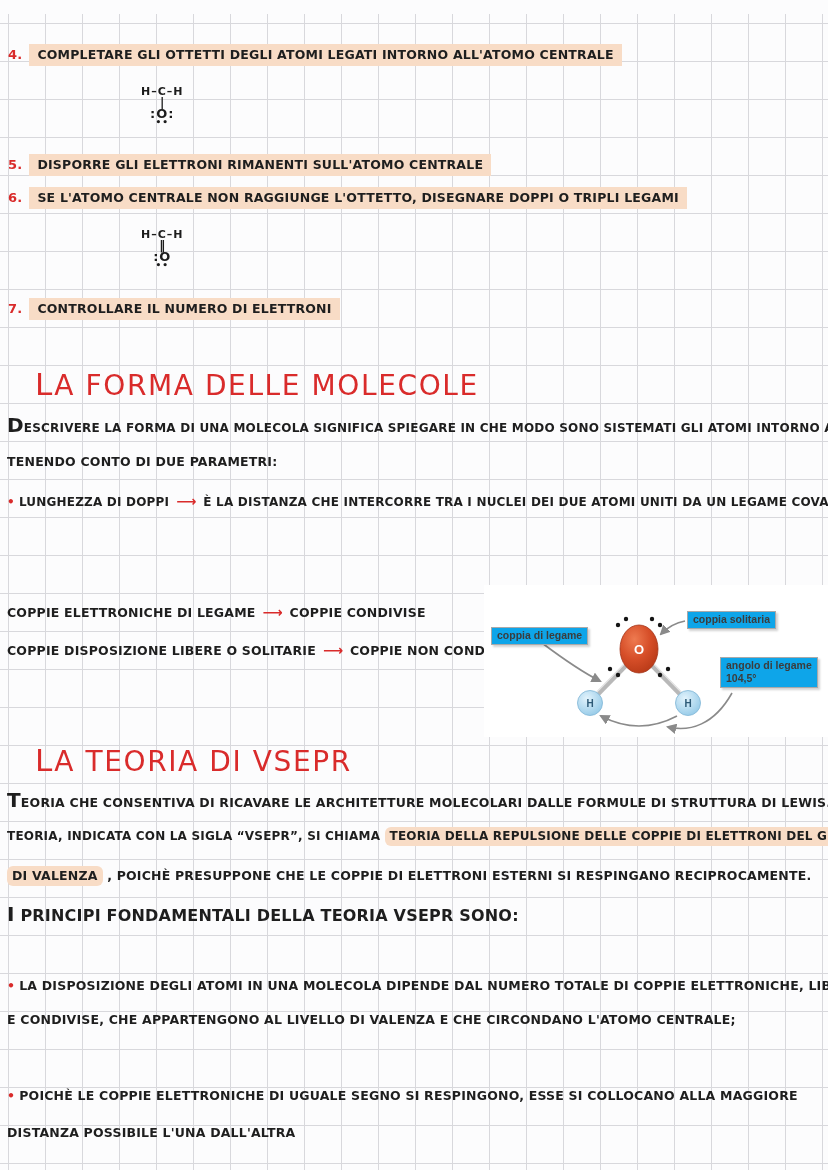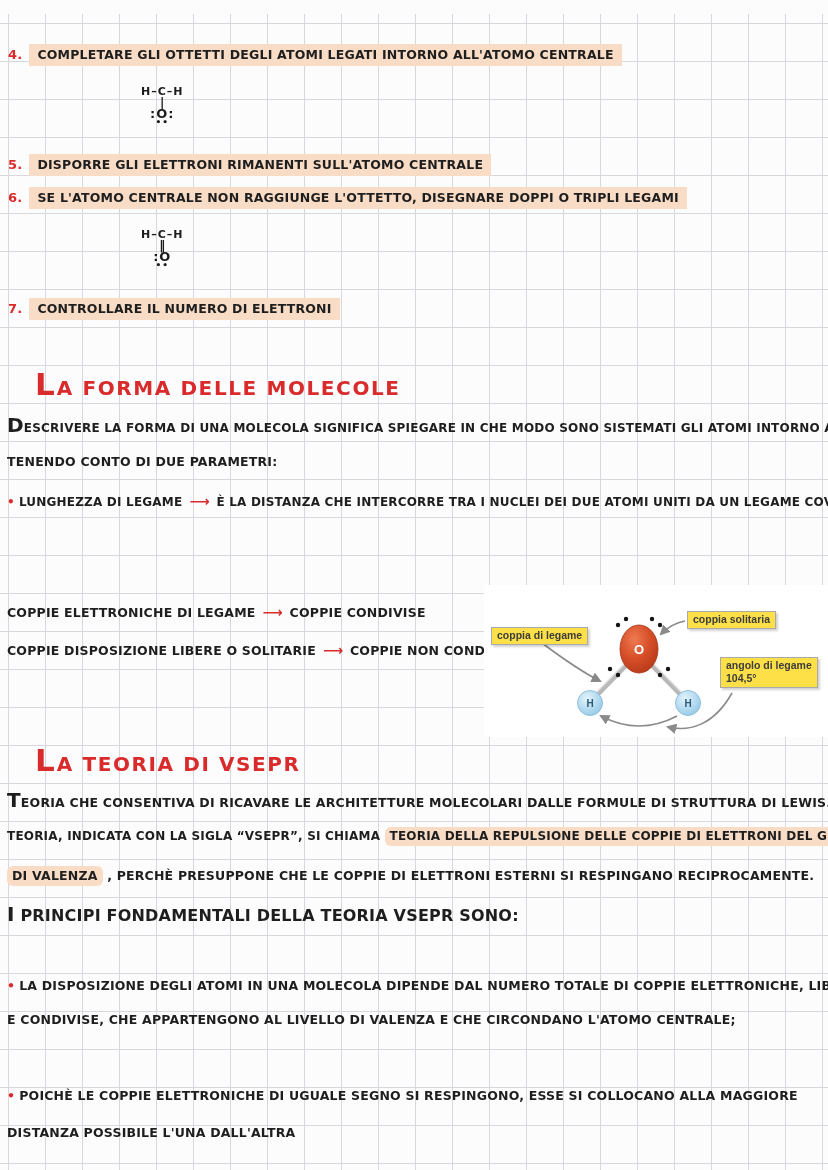--- a/index.html
+++ b/index.html
@@ -19,35 +19,35 @@
     font-weight:700;font-size:12.5px;color:#1e1e1e;letter-spacing:0.2px;
   }
   .num{color:var(--accent-red);margin-right:7px;font-size:13px;}
   .pill{background:var(--hl);border-radius:0;padding:3px 8px 4px;}
   .hl{background:var(--hl);border-radius:6px;padding:2px 5px 3px;}
   .red{color:var(--accent-red);}
   .arrow{font-size:14px;margin:0 7px;letter-spacing:0;}
   .bul{margin-right:4px;}
   .rubric{
     position:absolute;white-space:nowrap;color:var(--accent-red);
-    font-size:20px;font-weight:700;letter-spacing:1.6px;
+    font-size:28px;font-weight:400;letter-spacing:1.6px;
   }
   .rubric::first-letter{font-size:31px;letter-spacing:2px;}
   .cap::first-letter{font-size:20px;}
   .formula{
     position:absolute;display:flex;flex-direction:column;align-items:center;
     font-weight:700;color:#1c1c1c;
   }
   .f-top{font-size:11px;letter-spacing:1px;line-height:15px;}
   .f-bond{font-size:12px;line-height:9px;}
   .f-o{font-size:13px;line-height:12px;letter-spacing:1px;}
   .f-dots{font-size:9px;line-height:5px;letter-spacing:1px;}
   .figure{position:absolute;background:#ffffff;}
   .fig-label{
-    position:absolute;background:#fde047;border:1px solid #a9a9a9;
+    position:absolute;background:#0ea5e9;border:1px solid #a9a9a9;
     box-shadow:1.5px 2px 2px rgba(0,0,0,0.18);
     padding:1px 5px 2px;white-space:nowrap;
     font-family:"Liberation Sans", sans-serif;font-weight:700;
     font-size:10.5px;color:#3c3c3c;line-height:13px;
   }
 </style>
 </head>
 <body>
 
 <div class="page">
@@ -82,21 +82,21 @@
   <div class="hand" style="left:8px;top:301px">
     <span class="num">7.</span><span class="pill">CONTROLLARE IL NUMERO DI ELETTRONI</span>
   </div>
 
   <div class="rubric" style="left:35px;top:366px">LA FORMA DELLE MOLECOLE</div>
 
   <div class="hand cap" style="left:7px;top:413px;font-size:12px">DESCRIVERE LA FORMA DI UNA MOLECOLA SIGNIFICA SPIEGARE IN CHE MODO SONO SISTEMATI GLI ATOMI INTORNO A QUELLO CENTRALE</div>
   <div class="hand" style="left:7px;top:454px">TENENDO CONTO DI DUE PARAMETRI:</div>
 
   <div class="hand" style="left:7px;top:493px;font-size:12px">
-    <span class="red bul">•</span><span>LUNGHEZZA DI LEGAME</span><span class="red arrow">⟶</span><span>È LA DISTANZA CHE INTERCORRE TRA I NUCLEI DEI DUE ATOMI UNITI DA UN LEGAME COVALENTE</span>
+    <span class="red bul">•</span><span>LUNGHEZZA DI DOPPI</span><span class="red arrow">⟶</span><span>È LA DISTANZA CHE INTERCORRE TRA I NUCLEI DEI DUE ATOMI UNITI DA UN LEGAME COVALENTE</span>
   </div>
 
   <div class="hand" style="left:7px;top:604px">
     <span>COPPIE ELETTRONICHE DI LEGAME</span><span class="red arrow">⟶</span><span>COPPIE CONDIVISE</span>
   </div>
   <div class="hand" style="left:7px;top:642px">
     <span>COPPIE DISPOSIZIONE LIBERE O SOLITARIE</span><span class="red arrow">⟶</span><span>COPPIE NON CONDIVISE</span>
   </div>
 
   <div class="figure" style="left:484px;top:585px;width:344px;height:152px">
@@ -157,21 +157,21 @@
     </div>
   </div>
 
   <div class="rubric" style="left:35px;top:742px">LA TEORIA DI VSEPR</div>
 
   <div class="hand cap" style="left:7px;top:788px">TEORIA CHE CONSENTIVA DI RICAVARE LE ARCHITETTURE MOLECOLARI DALLE FORMULE DI STRUTTURA DI LEWIS. QUESTA</div>
   <div class="hand" style="left:7px;top:829px;font-size:12px">
     <span>TEORIA, INDICATA CON LA SIGLA “VSEPR”, SI CHIAMA </span><span class="hl">TEORIA DELLA REPULSIONE DELLE COPPIE DI ELETTRONI DEL GUSCIO</span>
   </div>
   <div class="hand" style="left:7px;top:868px">
-    <span class="hl">DI VALENZA</span><span> , PERCHÈ PRESUPPONE CHE LE COPPIE DI ELETTRONI ESTERNI SI RESPINGANO RECIPROCAMENTE.</span>
+    <span class="hl">DI VALENZA</span><span> , POICHÈ PRESUPPONE CHE LE COPPIE DI ELETTRONI ESTERNI SI RESPINGANO RECIPROCAMENTE.</span>
   </div>
   <div class="hand cap" style="left:7px;top:902px;font-size:16px">I PRINCIPI FONDAMENTALI DELLA TEORIA VSEPR SONO:</div>
 
   <div class="hand" style="left:7px;top:978px;font-size:12.5px">
     <span class="red bul">•</span><span>LA DISPOSIZIONE DEGLI ATOMI IN UNA MOLECOLA DIPENDE DAL NUMERO TOTALE DI COPPIE ELETTRONICHE, LIBERE</span>
   </div>
   <div class="hand" style="left:7px;top:1012px">E CONDIVISE, CHE APPARTENGONO AL LIVELLO DI VALENZA E CHE CIRCONDANO L'ATOMO CENTRALE;</div>
 
   <div class="hand" style="left:7px;top:1088px">
     <span class="red bul">•</span><span>POICHÈ LE COPPIE ELETTRONICHE DI UGUALE SEGNO SI RESPINGONO, ESSE SI COLLOCANO ALLA MAGGIORE</span>

